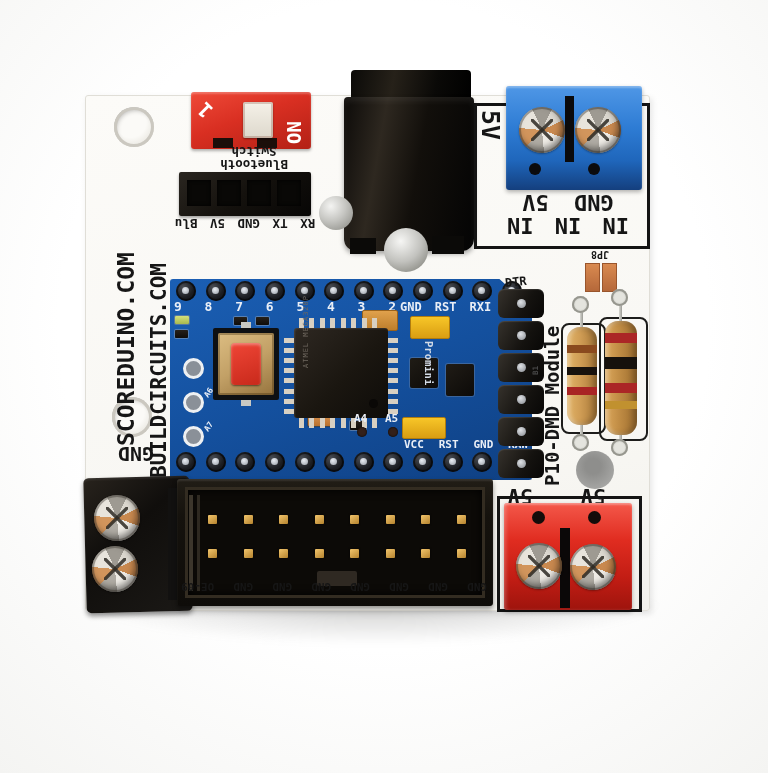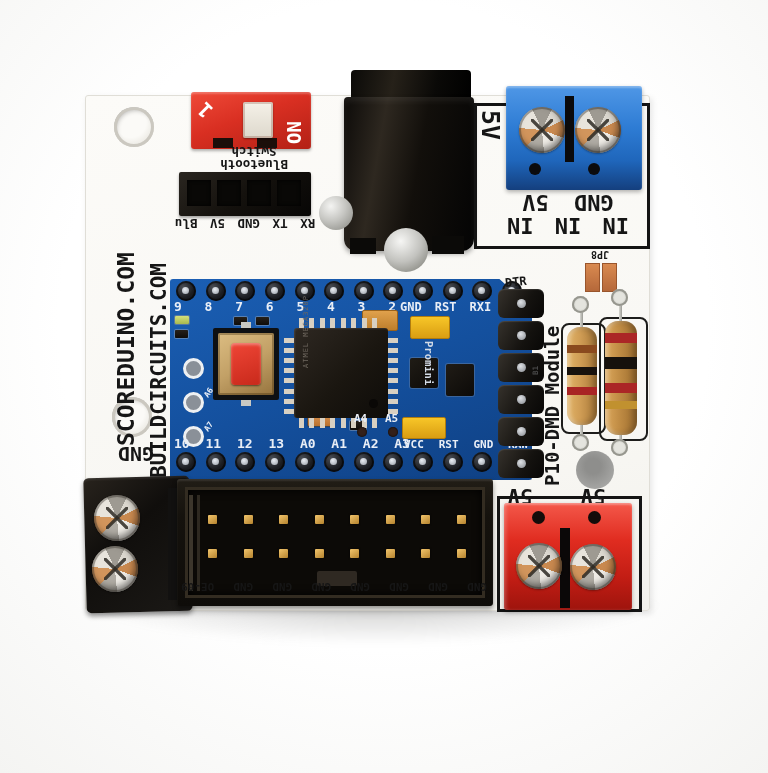--- a/index.html
+++ b/index.html
@@ -227,30 +227,20 @@
   <span class="abs wlab" style="left:385px;top:412px;font-size:11px;">A5</span>
   <div class="abs" style="left:357px;top:427px;width:10px;height:10px;border-radius:50%;background:#33201a;box-shadow:inset 0 0 2px #000;"></div>
   <div class="abs" style="left:388px;top:427px;width:10px;height:10px;border-radius:50%;background:#33201a;box-shadow:inset 0 0 2px #000;"></div>
 
   <div class="abs" style="left:183px;top:358px;width:15px;height:15px;border-radius:50%;background:#8a9098;border:3px solid #eef0f2;"></div>
   <div class="abs" style="left:183px;top:392px;width:15px;height:15px;border-radius:50%;background:#8a9098;border:3px solid #eef0f2;"></div>
   <div class="abs" style="left:183px;top:426px;width:15px;height:15px;border-radius:50%;background:#8a9098;border:3px solid #eef0f2;"></div>
   <span class="abs wlab" style="left:204px;top:388px;font-size:8px;transform:rotate(-55deg);">A6</span>
   <span class="abs wlab" style="left:204px;top:422px;font-size:8px;transform:rotate(-55deg);">A7</span>
 
-  <div class="abs pinrow wlab" style="left:174px;top:436px;width:236px;font-size:13px;">
-    <span>10</span>
-    <span>11</span>
-    <span>12</span>
-    <span>13</span>
-    <span>A0</span>
-    <span>A1</span>
-    <span>A2</span>
-    <span>A3</span>
-  </div>
   <div class="abs pinrow wlab" style="left:404px;top:438px;width:124px;font-size:11px;">
     <span>VCC</span>
     <span>RST</span>
     <span>GND</span>
     <span>RAW</span>
   </div>
 
   <div class="abs pinrow" style="left:176px;top:452px;width:346px;height:20px;">
     <div class="joint"></div>
       <div class="joint"></div>

